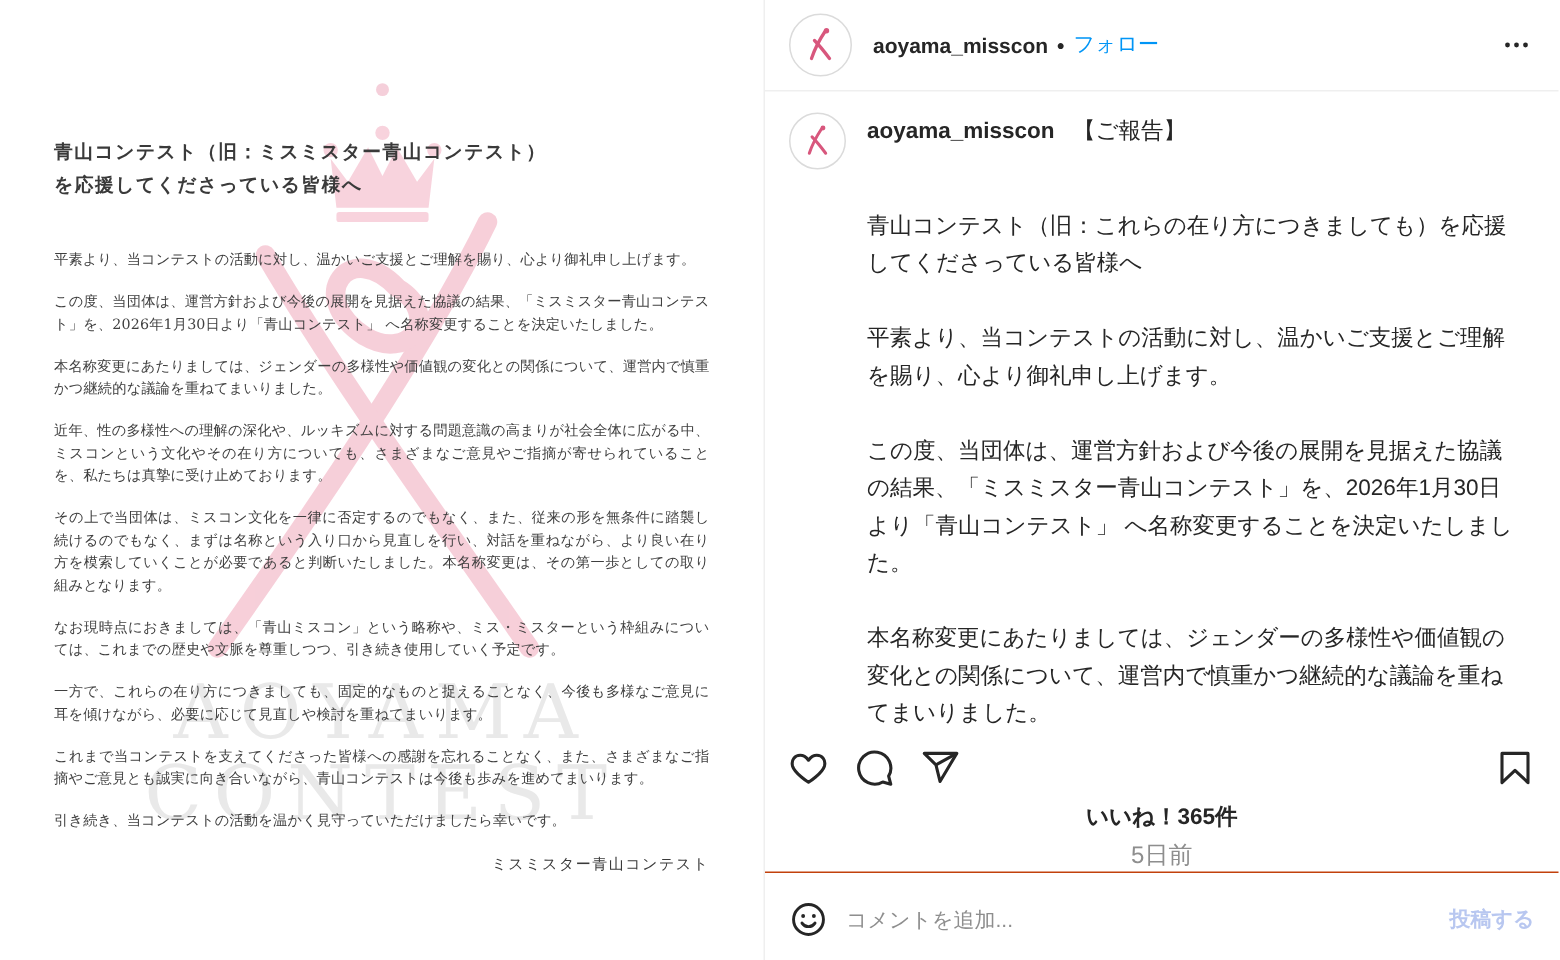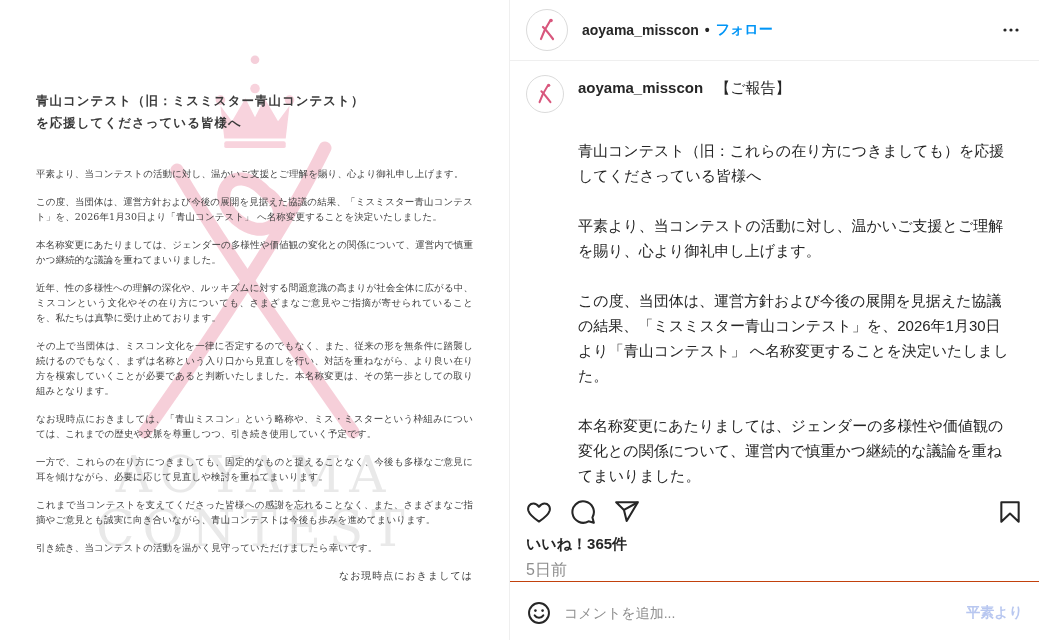--- a/index.html
+++ b/index.html
@@ -30,33 +30,33 @@
 
   .post-header { height:61px; flex:none; display:flex; align-items:center;
     padding:0 16px; border-bottom:1px solid #efefef; }
   .avatar { width:42px; height:42px; border-radius:50%; border:1px solid #dbdbdb;
     background:#fff; display:flex; align-items:center; justify-content:center; flex:none; }
   .avatar.small { width:38px; height:38px; }
   .post-header .avatar { margin-right:14px; }
   .username { font-weight:700; font-size:14px; color:#262626; }
   .sep-dot { margin:0 6px; font-weight:700; color:#262626; font-size:14px; }
   .follow-btn { background:none; border:none; cursor:pointer; color:#0095f6;
-    font-weight:700; font-size:14px; font-family:inherit;text-align:center; }
+    font-weight:400; font-size:14px; font-family:inherit;text-align:center; }
   .more-btn { margin-left:auto; background:none; border:none; cursor:pointer;
     display:flex; align-items:center; }
 
   .caption-area { height:426px; flex:none; overflow:hidden; display:flex;
     padding:14px 24px 0 16px; }
   .caption-area .avatar { margin-right:14px; }
   .caption { font-size:15px; line-height:25px; color:#262626; }
   .caption .cap-line1 { margin-bottom:38px; }
   .caption .cap-line1 .username { margin-right:8px; font-size:15px; }
   .caption p { margin-bottom:25px; }
 
-  .actions-block { flex:none; padding:12px 16px 0; border-top:0; }
+  .actions-block { flex:none; padding:12px 16px 0; border-top:0;text-align:center; }
   .icons-row { display:flex; align-items:center; gap:18px; margin-bottom:10px; }
   .icon-btn { background:none; border:none; cursor:pointer; padding:0;
     display:flex; align-items:center; }
   .icon-btn.save { margin-left:auto; }
   .likes { font-weight:700; font-size:15px; margin-bottom:6px; }
   .timestamp { font-size:16px; color:#8e8e8e; }
 
   .comment-row { margin-top:auto; flex:none; height:63px; border-top:1px solid #c2410c;
     display:flex; align-items:center; padding:0 16px; gap:12px; }
   .comment-input { flex:1; border:none; outline:none; font-size:14px;
@@ -107,21 +107,21 @@
           <p>この度、当団体は、運営方針および今後の展開を見据えた協議の結果、「ミスミスター青山コンテスト」を、2026年1月30日より「青山コンテスト」 へ名称変更することを決定いたしました。</p>
           <p>本名称変更にあたりましては、ジェンダーの多様性や価値観の変化との関係について、運営内で慎重かつ継続的な議論を重ねてまいりました。</p>
           <p>近年、性の多様性への理解の深化や、ルッキズムに対する問題意識の高まりが社会全体に広がる中、ミスコンという文化やその在り方についても、さまざまなご意見やご指摘が寄せられていることを、私たちは真摯に受け止めております。</p>
           <p>その上で当団体は、ミスコン文化を一律に否定するのでもなく、また、従来の形を無条件に踏襲し続けるのでもなく、まずは名称という入り口から見直しを行い、対話を重ねながら、より良い在り方を模索していくことが必要であると判断いたしました。本名称変更は、その第一歩としての取り組みとなります。</p>
           <p>なお現時点におきましては、「青山ミスコン」という略称や、ミス・ミスターという枠組みについては、これまでの歴史や文脈を尊重しつつ、引き続き使用していく予定です。</p>
           <p>一方で、これらの在り方につきましても、固定的なものと捉えることなく、今後も多様なご意見に耳を傾けながら、必要に応じて見直しや検討を重ねてまいります。</p>
           <p>これまで当コンテストを支えてくださった皆様への感謝を忘れることなく、また、さまざまなご指摘やご意見とも誠実に向き合いながら、青山コンテストは今後も歩みを進めてまいります。</p>
           <p>引き続き、当コンテストの活動を温かく見守っていただけましたら幸いです。</p>
         </div>
 
-      <div class="letter-signature">なお現時点におきましては</div>
+      <div class="letter-signature">ミスミスター青山コンテスト</div>
     </div>
   </div>
 
   <div class="detail-pane">
 
     <div class="post-header">
       <div class="avatar">
         <svg width="22" height="24" viewBox="0 0 22 24">
           <g fill="none" stroke="#d8577d" stroke-width="2.2" stroke-linecap="round">
             <path d="M14 3 C10 9 7 15 5 21"></path>
@@ -199,17 +199,17 @@
     <div class="comment-row">
       <button class="icon-btn">
         <svg width="26" height="26" viewBox="0 0 24 24">
           <circle cx="12" cy="12" r="9.2" fill="none" stroke="#262626" stroke-width="1.8"></circle>
           <circle cx="8.7" cy="9.8" r="1.2" fill="#262626"></circle>
           <circle cx="15.3" cy="9.8" r="1.2" fill="#262626"></circle>
           <path d="M8 14.2 c1 1.5 2.4 2.2 4 2.2 s3-0.7 4-2.2" fill="none" stroke="#262626" stroke-width="1.8" stroke-linecap="round"></path>
         </svg>
       </button>
       <input class="comment-input" type="text" placeholder="コメントを追加..." style="">
-      <button class="post-btn">平素より</button>
+      <button class="post-btn">投稿する</button>
     </div>
 
   </div>
 </div>
 
 </body></html>

